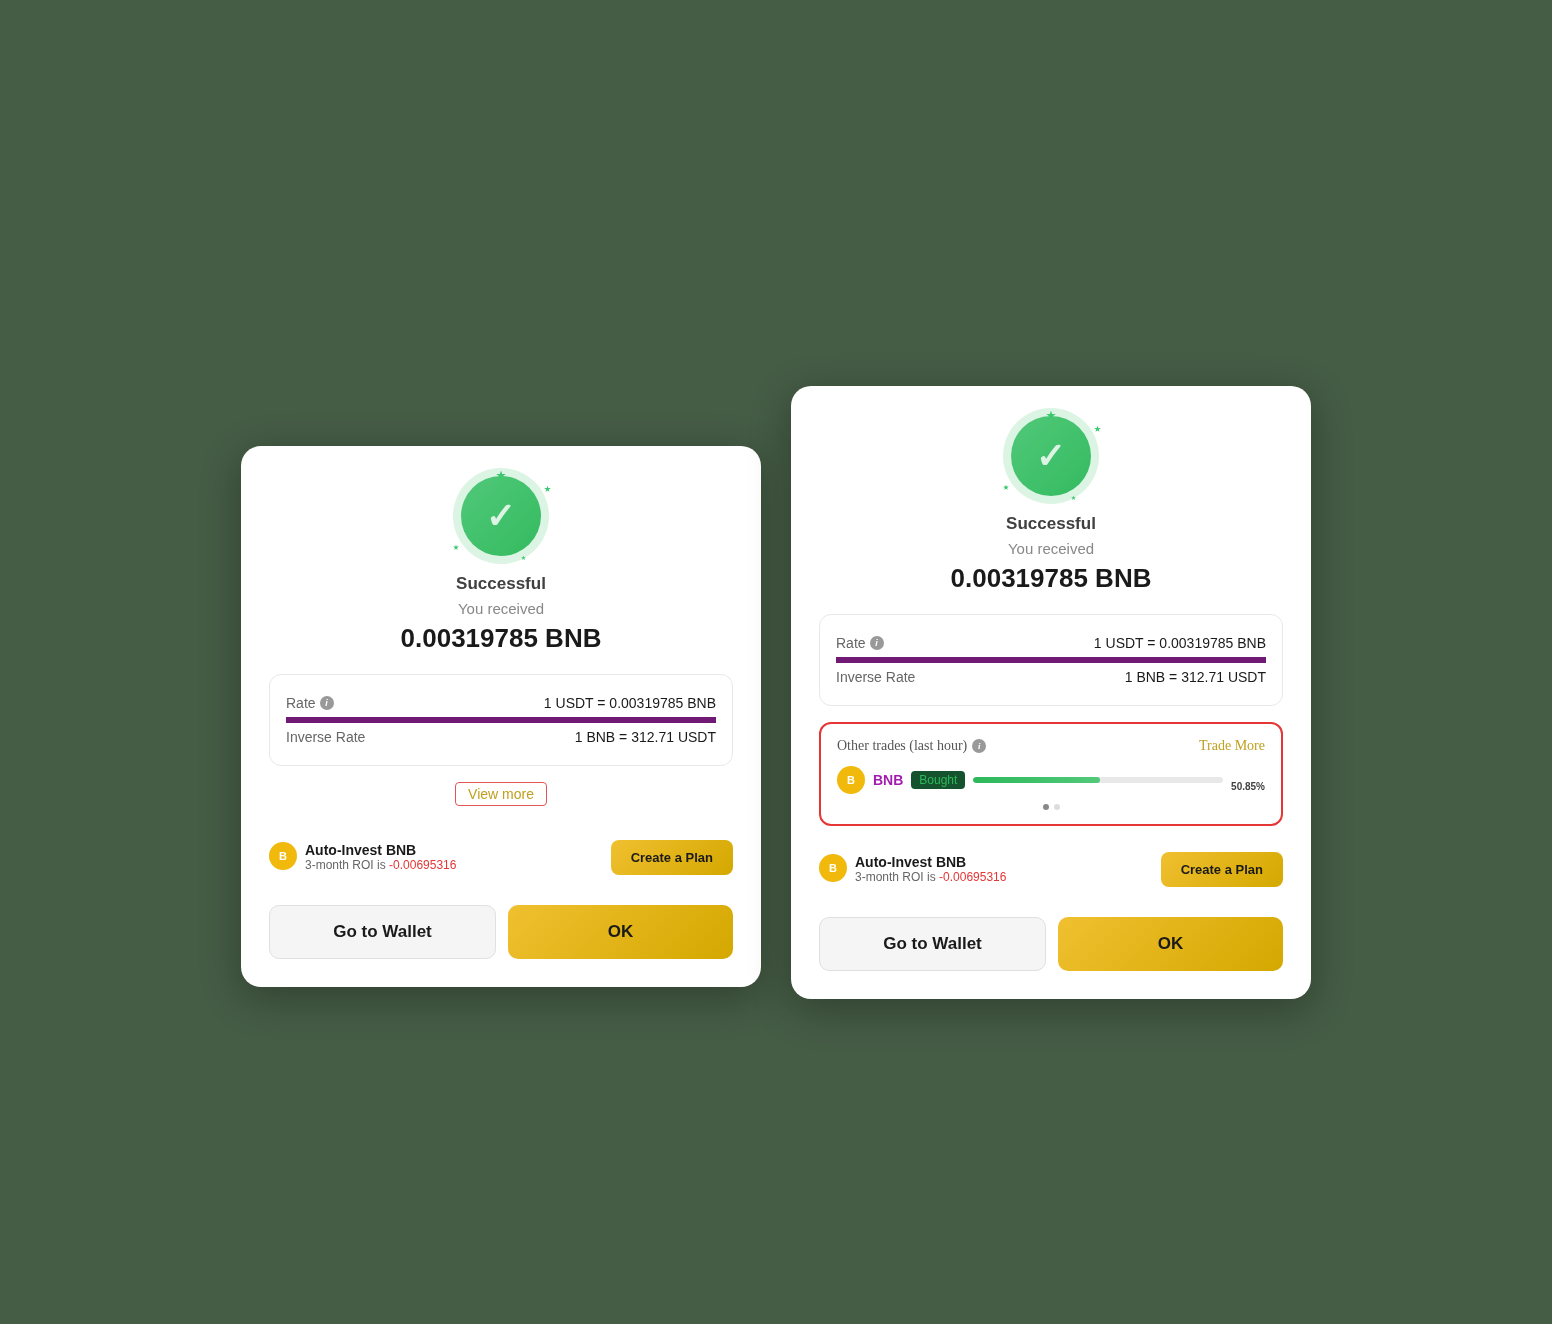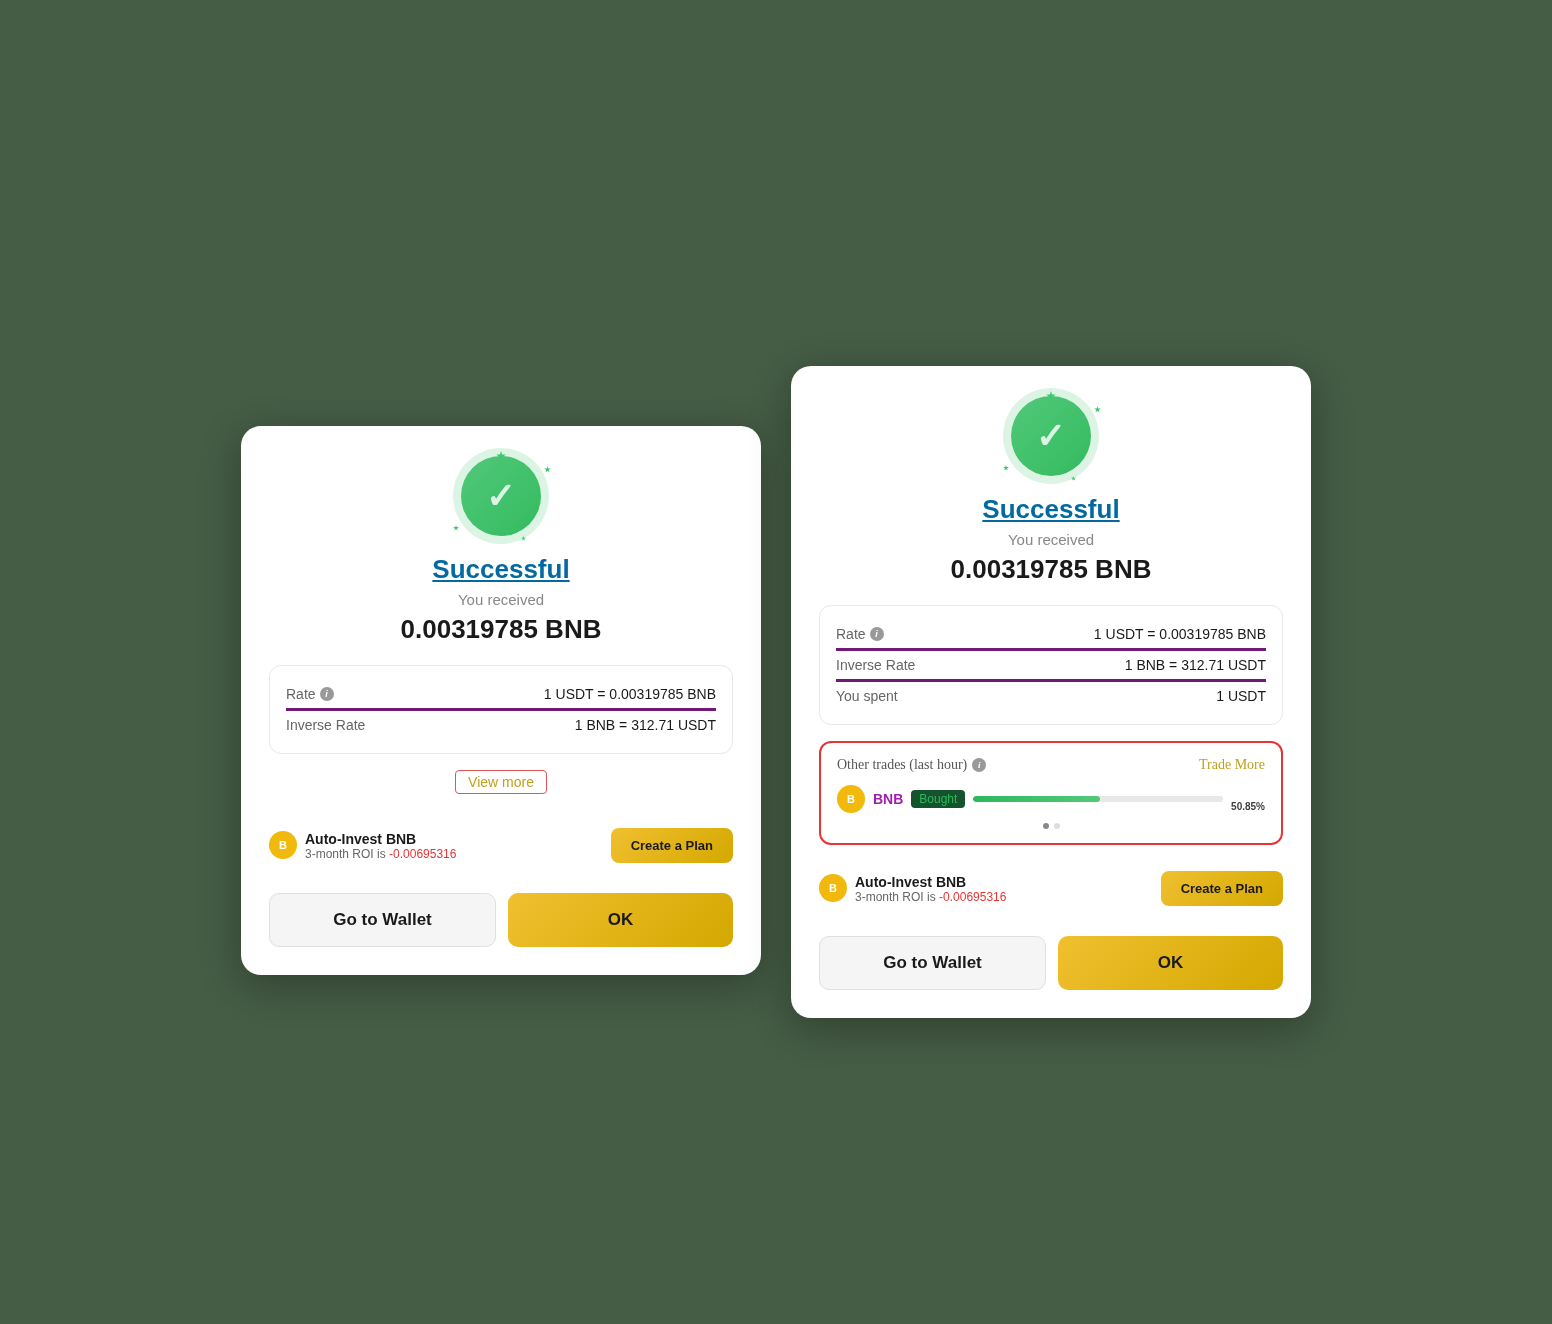--- a/index.html
+++ b/index.html
@@ -88,25 +88,24 @@
     .sparkle-4 { bottom: -5px; right: 15px; width: 5px; height: 5px; background: #3cc870; }
 
     .checkmark {
       color: white;
       font-size: 36px;
       font-weight: bold;
     }
 
     .dialog-title {
       text-align: center;
-      font-size: 26px;
+      font-size: 17px;
       font-weight: 800;
-      color: #0369a1;
+      color: #404040;
       margin-bottom: 6px;
-      text-decoration: underline;
     }
 
     .you-received-label {
       text-align: center;
       color: #888;
       font-size: 15px;
       margin-bottom: 6px;
     }
 
     .received-amount {
@@ -123,21 +122,21 @@
       border-radius: 12px;
       padding: 14px 16px;
       margin-bottom: 16px;
     }
 
     .rate-row {
       display: flex;
       justify-content: space-between;
       align-items: center;
       padding: 6px 0;
-      border-bottom: 3px solid #701a75;
+      border-bottom: 6px solid #701a75;
     }
 
     .rate-row:last-child {
       border-bottom: none;
     }
 
     .rate-label {
       color: #666;
       font-size: 14px;
       display: flex;
@@ -444,24 +443,20 @@
       <div class="rate-row">
         <span class="rate-label">
           Rate <span class="info-icon">i</span>
         </span>
         <span class="rate-value">1 USDT = 0.00319785 BNB</span>
       </div>
       <div class="rate-row">
         <span class="rate-label">Inverse Rate</span>
         <span class="rate-value">1 BNB = 312.71 USDT</span>
       </div>
-      <div class="rate-row">
-        <span class="rate-label">You spent</span>
-        <span class="rate-value">1 USDT</span>
-      </div>
     </div>
 
     <div class="other-trades-box">
       <div class="other-trades-header">
         <span class="other-trades-title">
           Other trades (last hour)
           <span class="info-icon">i</span>
         </span>
         <a class="trade-more-link">Trade More</a>
       </div>

